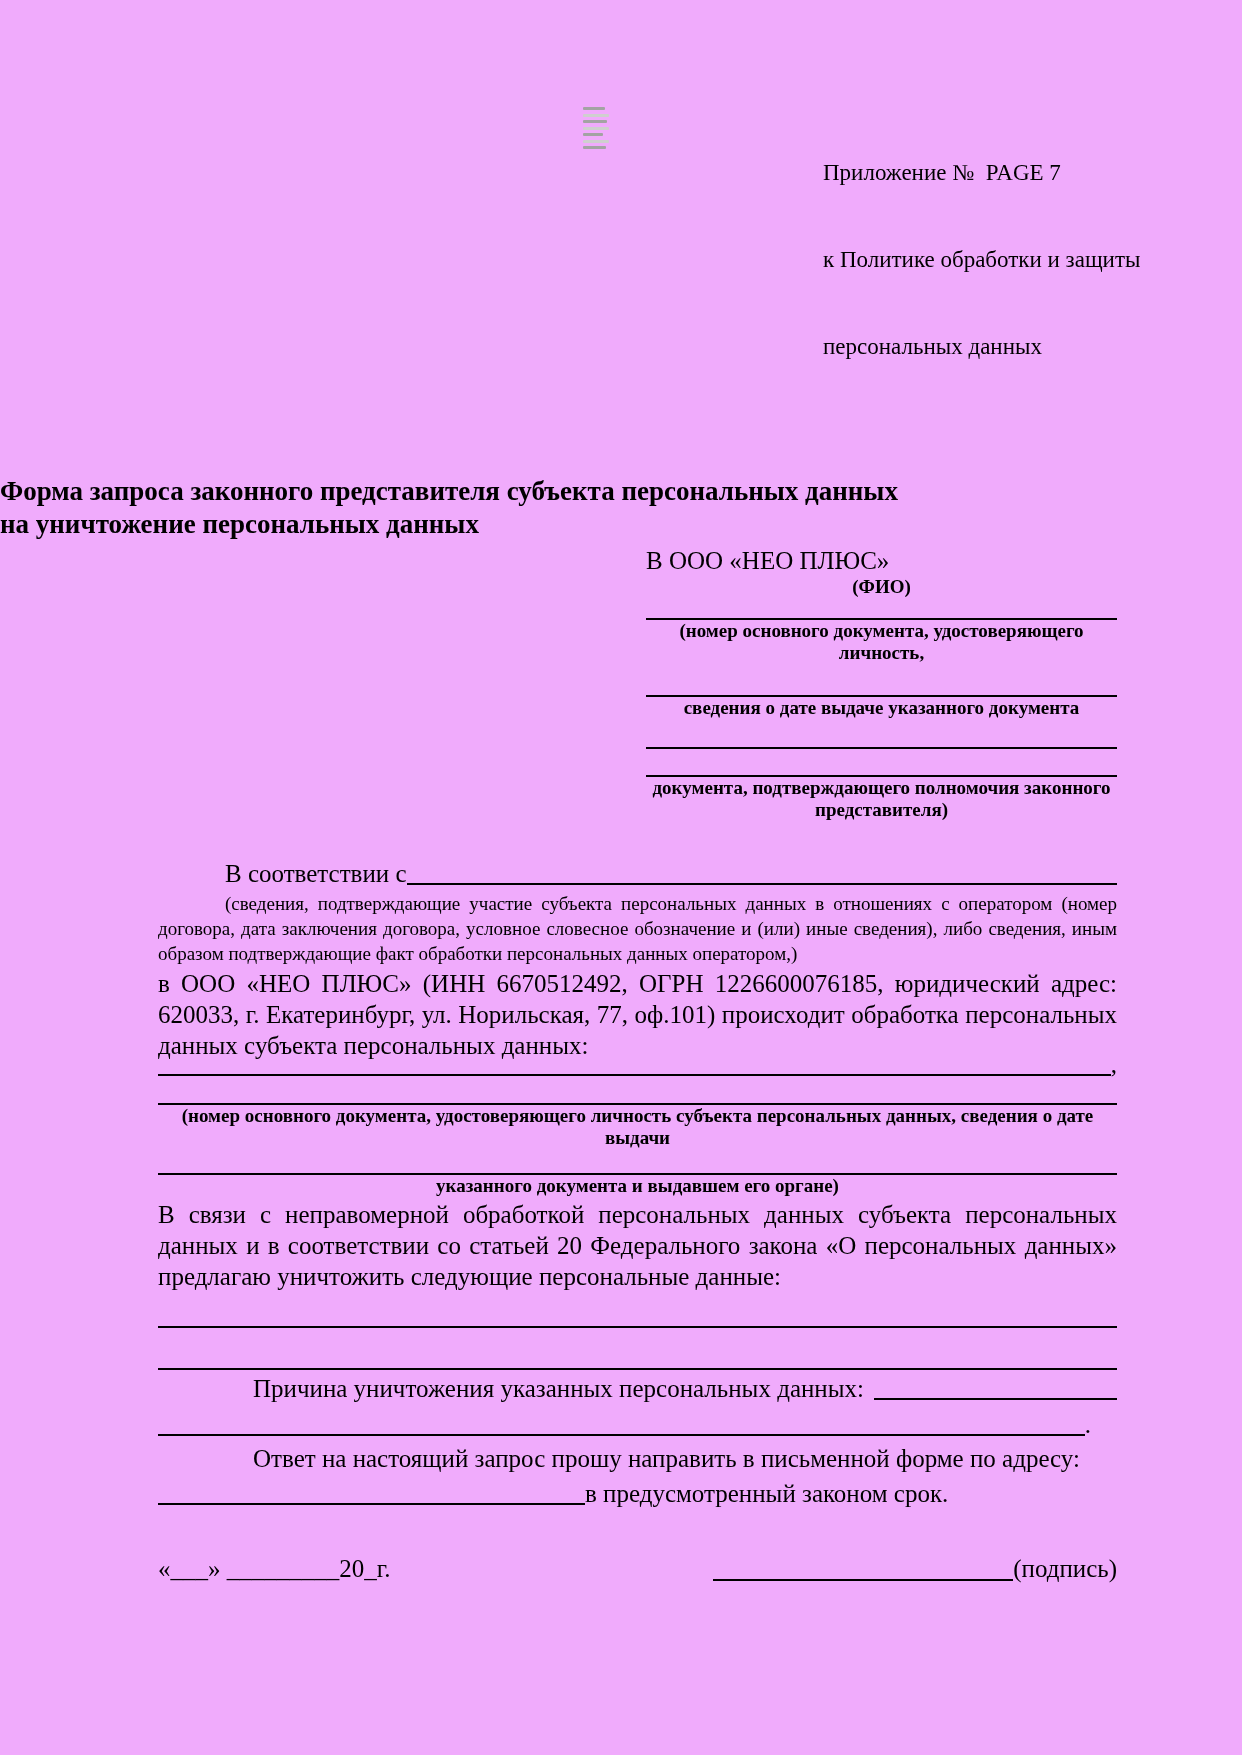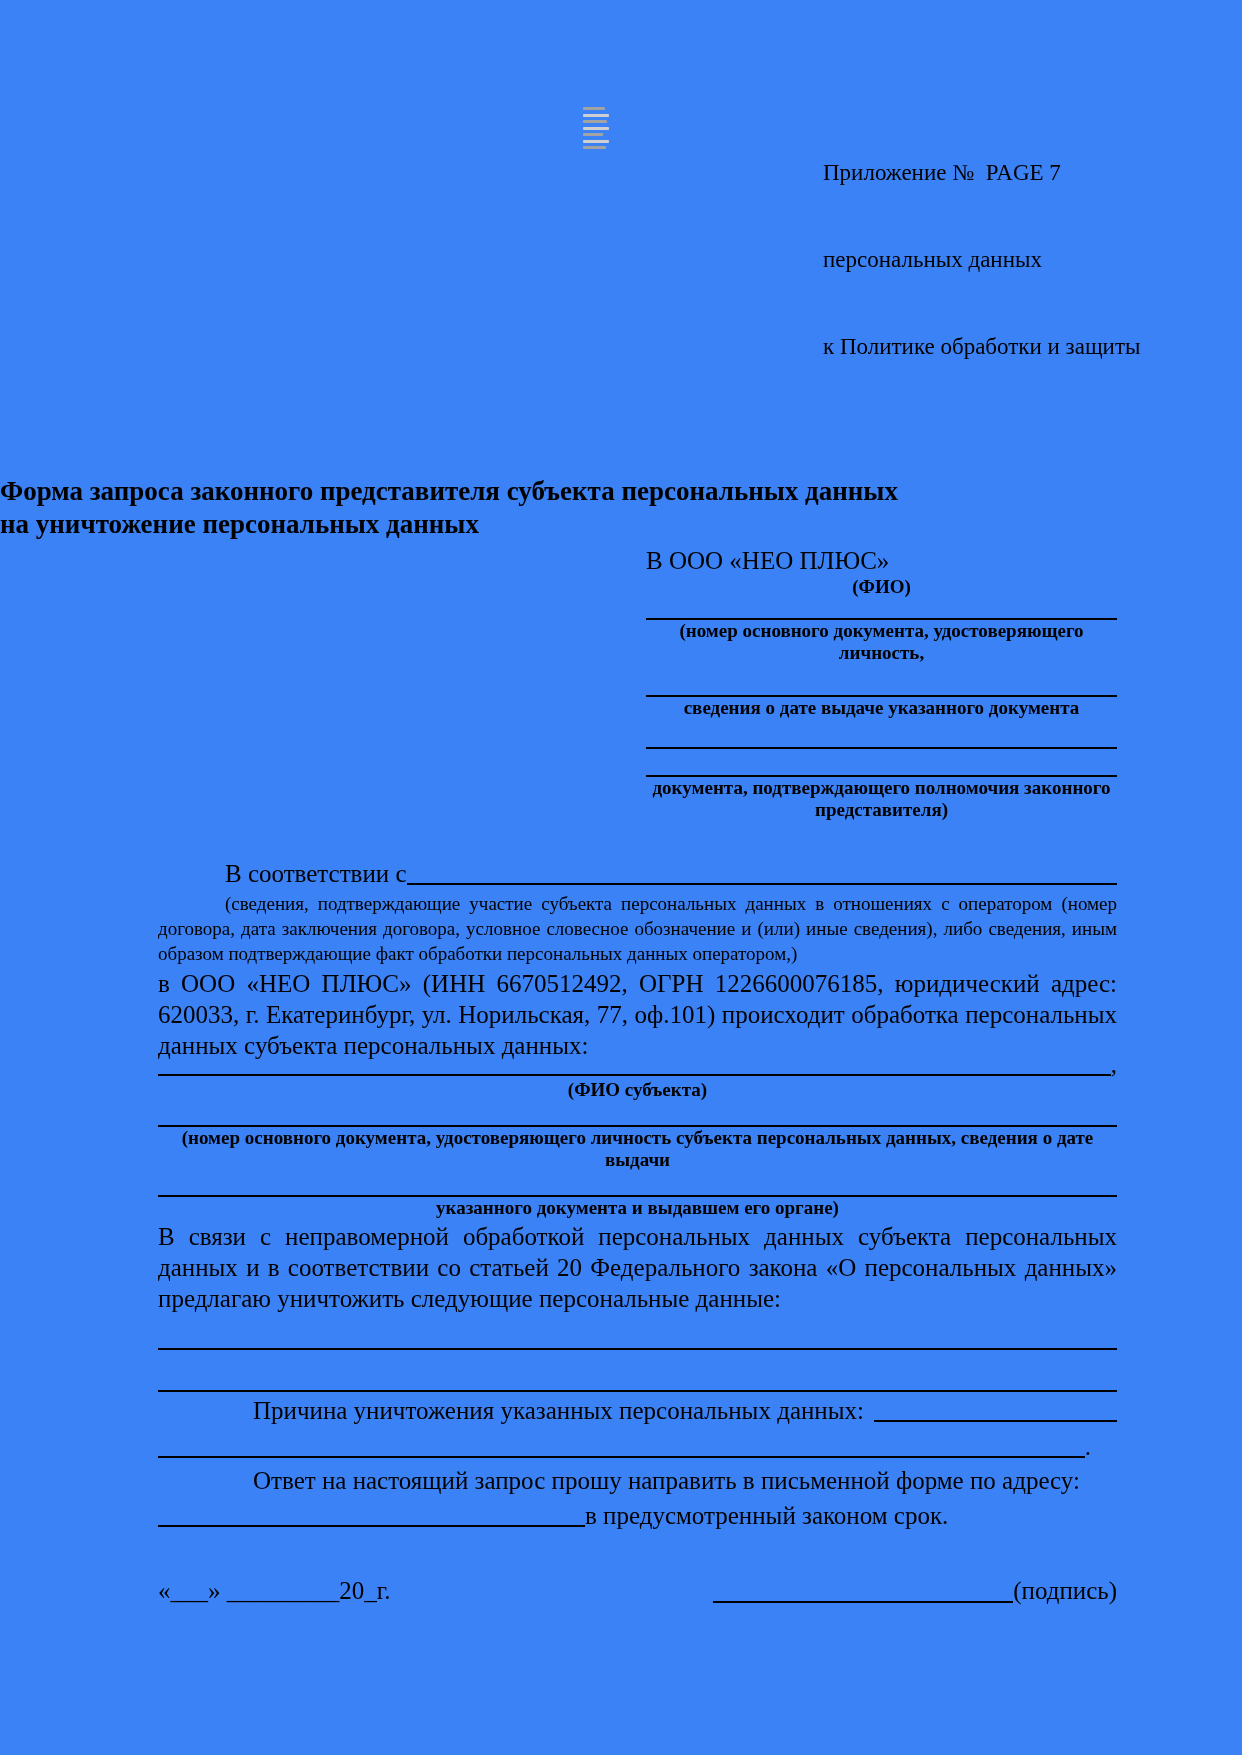--- a/index.html
+++ b/index.html
@@ -1,20 +1,20 @@
 <!DOCTYPE html>
 <html><head>
 <meta charset="utf-8">
 <style>
   html,body { margin:0; padding:0; background:#fff; }
   .page {
     position:relative;
     width:1242px;
     height:1755px;
-    background:#3b82f6;
+    background:#f0abfc;
     font-family:"Liberation Serif", serif;
     color:#000;
     overflow:hidden;
   }
   
   .marker {
     position:absolute; left:583px; top:107px; width:24px; height:42px;
     display:flex; flex-direction:column; justify-content:space-between;
   }
   .marker i { display:block; height:3px; border-radius:1px; }
@@ -77,22 +77,22 @@
       <i></i>
       <i></i>
       <i></i>
       <i></i>
       <i></i>
       <i></i>
   </div>
 
   <div class="hdr">
     <div>Приложение №&nbsp; PAGE 7</div>
+    <div>к Политике обработки и защиты</div>
     <div>персональных данных</div>
-    <div>к Политике обработки и защиты</div>
   </div>
 
   <div class="title">
     <div>Форма запроса законного представителя субъекта персональных данных</div>
     <div>на уничтожение персональных данных</div>
   </div>
 
   <div class="addr">
     <div class="addr-to">В ООО «НЕО ПЛЮС»</div>
     <div class="cap">(ФИО)</div>
@@ -116,21 +116,20 @@
       <span class="fill"></span>
     </div>
     <div class="note">(сведения, подтверждающие участие субъекта персональных данных в отношениях с оператором (номер договора, дата заключения договора, условное словесное обозначение и (или) иные сведения), либо сведения, иным образом подтверждающие факт обработки персональных данных оператором,)</div>
 
     <div class="para">в ООО «НЕО ПЛЮС» (ИНН 6670512492, ОГРН 1226600076185, юридический адрес: 620033, г. Екатеринбург, ул. Норильская, 77, оф.101) происходит обработка персональных данных субъекта персональных данных:</div>
 
     <div class="row subj-row">
       <span class="fill"></span>
       <span>,</span>
     </div>
-    <div class="cap">(ФИО субъекта)</div>
 
     <div class="fillline s1"></div>
     <div class="cap">(номер основного документа, удостоверяющего личность субъекта персональных данных, сведения о дате выдачи</div>
 
     <div class="fillline s2"></div>
     <div class="cap">указанного документа и выдавшем его органе)</div>
 
     <div class="para">В связи с неправомерной обработкой персональных данных субъекта персональных данных и в соответствии со статьей 20 Федерального закона «О персональных данных» предлагаю уничтожить следующие персональные данные:</div>
 
     <div class="fillline b1"></div>

